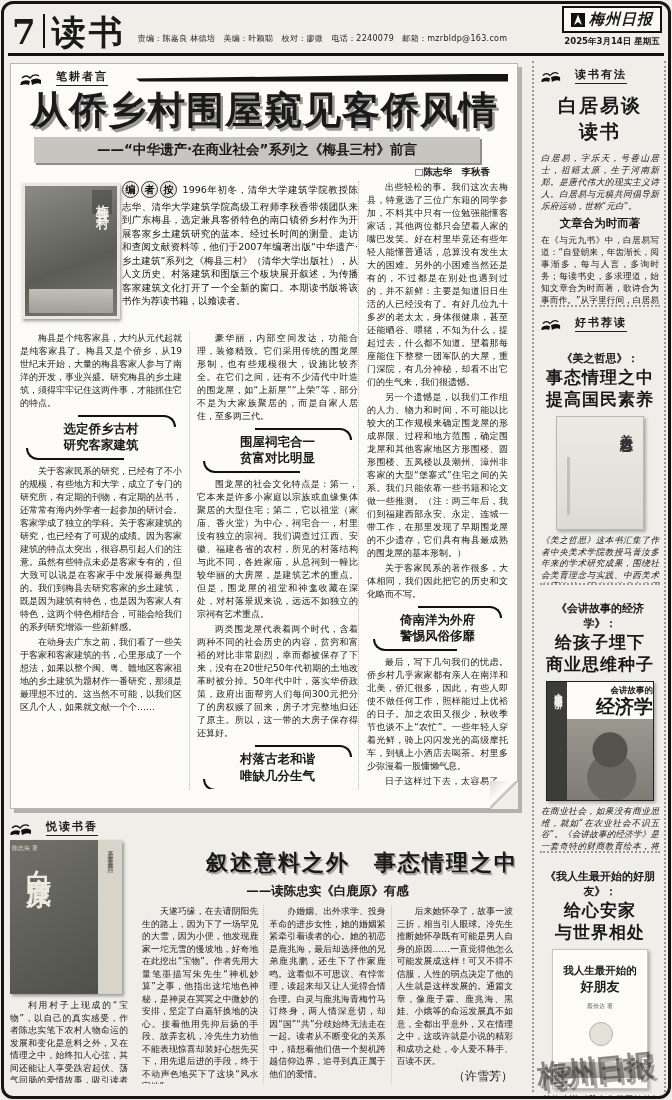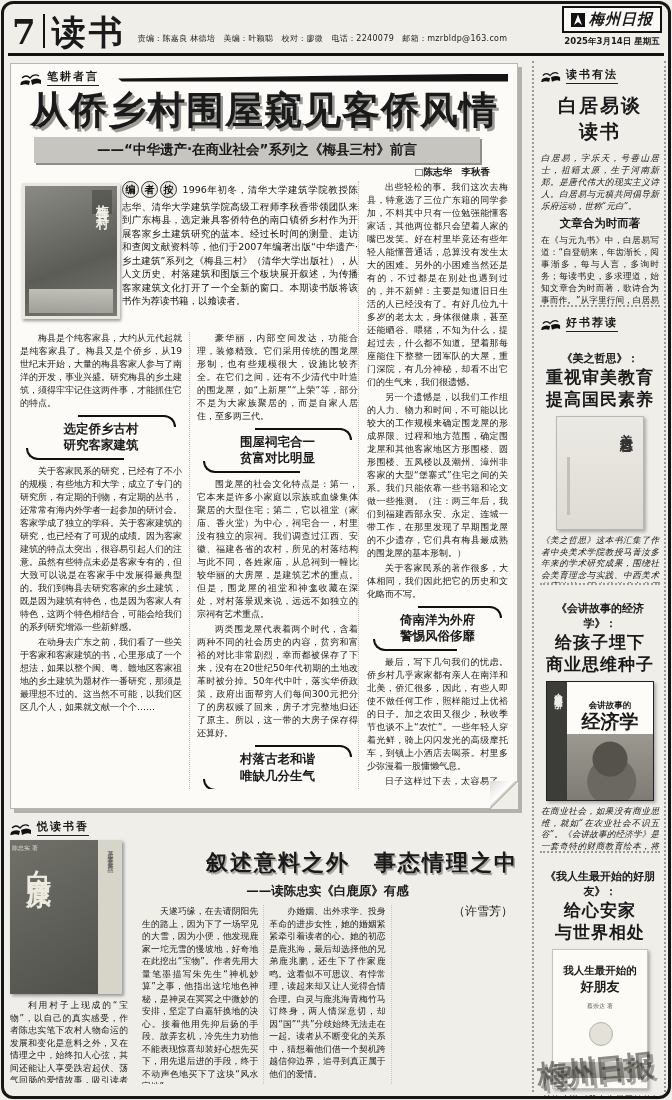--- a/index.html
+++ b/index.html
@@ -18,21 +18,21 @@
   .mastdate{font-size:8.5px;margin-top:3px;font-weight:bold}
   .toprule{height:3px;background:#111;margin:3px 8px 0}
 
   
   .content{display:flex;padding:5px 6px 0 10px;gap:6px;height:1036px;box-sizing:border-box}
   .mainarea{width:516px;flex:none;display:flex;flex-direction:column}
   .sidebar{flex:1;border-left:2px dotted #999;border-right:2px dotted #999;padding:2px 4px 0 6px;box-sizing:border-box;position:relative}
 
   
   .sheet{position:relative;background:#fcfbf8;border:1px solid #b8b6b0;box-shadow:4px 4px 0 #b3b1ab;padding:5px 9px 6px;height:746px;box-sizing:border-box;margin:2px 8px 10px 0}
-  .labelrow{display:flex;align-items:center;gap:5px}
+  .labelrow{display:flex;align-items:center;gap:14px}
   .seclabel{font-size:11px;font-weight:bold;border-bottom:1.5px solid #222;padding-bottom:1px;letter-spacing:2px}
   .swoosh{flex:1;height:8px;margin-left:14px;background:#141414;clip-path:polygon(0 62%,100% 0,100% 100%,1% 100%)}
   .headline{font-size:38px;font-weight:900;text-align:center;letter-spacing:1px;line-height:1.12;text-shadow:2.5px 2.5px 0 #9b9a95;margin-top:3px}
   .subtitlebar{background:#c6c5c0;text-align:center;font-size:13.5px;font-weight:bold;padding:4px 0;margin:5px 28px 0 14px;box-shadow:2px 2px 0 #8f8e89}
   .authors{text-align:right;font-size:9.5px;font-weight:bold;padding:3px 18px 2px 0}
   .bodyarea{display:flex;height:608px}
   .leftcols{width:338px;flex:none;display:flex;flex-direction:column}
   .noterow{display:flex;gap:2px;height:146px}
   .mxcover{width:92px;height:130px;flex:none;background:linear-gradient(160deg,#8b8b85,#5c5c57 60%,#7a7a74);border:3px solid #e9e7e0;box-shadow:1px 2px 3px #999;position:relative;margin:2px 0 0 2px}
   .mxstrip{position:absolute;top:4px;right:5px;writing-mode:vertical-rl;font-family:"DejaVu Serif",serif;font-size:13px;font-weight:bold;color:#f2f0e8;letter-spacing:4px;background:rgba(35,35,32,.35);padding:4px 1px}
@@ -81,21 +81,21 @@
   .booktitle{text-align:center;font-family:"DejaVu Serif",serif;font-weight:900;font-size:17px;line-height:1.3;letter-spacing:1px}
   .coverwrap{display:flex;justify-content:center;margin:6px 0 5px}
   .bookbody{font-style:italic;font-family:"DejaVu Serif",serif;font-size:8.6px;line-height:11.5px;text-align:justify}
   .cov-mei{width:86px;height:112px;background:linear-gradient(#eceae4,#dddbd3);border:1px solid #b9b7b0;box-shadow:2px 2px 3px #aaa;position:relative}
   .cov-mei .vt{position:absolute;top:6px;right:8px;writing-mode:vertical-rl;font-family:"DejaVu Serif",serif;font-size:13px;font-weight:bold;color:#333;letter-spacing:2px}
   .cov-mei .ln{position:absolute;left:10px;top:40px;width:3px;height:58px;background:#c2c0b8}
   .cov-eco{width:106px;height:118px;display:flex;border:1px solid #222;box-shadow:2px 2px 3px #aaa}
   .eco-spine{width:20px;background:#3c3c38;display:flex;justify-content:center}
   .eco-spine span{writing-mode:vertical-rl;color:#eee;font-size:8px;font-weight:bold;margin-top:5px;letter-spacing:1px}
   .eco-front{flex:1;display:flex;flex-direction:column;background:#fdfcf8}
-  .eco-top{text-align:center;padding-top:18px}
+  .eco-top{text-align:right;padding-top:3px}
   .eco-t1{font-size:8.5px;font-weight:bold}
   .eco-t2{font-size:19px;font-weight:900;line-height:1}
   .eco-art{flex:1;margin-top:3px;background:radial-gradient(circle at 50% 38%,#55524c 0 17px,transparent 18px),radial-gradient(circle at 52% 72%,#6b6862 0 24px,transparent 25px),linear-gradient(#9a988f,#7e7c74)}
   .cov-fri{width:94px;height:138px;background:#fcfbf6;border:1px solid #c5c3bc;box-shadow:2px 2px 3px #aaa;text-align:center;position:relative}
   .fri-t1{font-size:10.5px;font-weight:bold;font-family:"DejaVu Serif",serif;margin-top:14px}
   .fri-t2{font-size:13px;font-weight:bold;font-family:Liberation Serif, serif}
   .fri-a{font-size:6px;color:#555;margin-top:6px}
   .fri-sun{position:absolute;left:36px;top:72px;width:22px;height:22px;border-radius:50%;background:#e3e1d8;border:1px solid #b5b3aa}
   .fri-sea{position:absolute;bottom:10px;left:5px;right:5px;height:16px;background:linear-gradient(#c9c7be,#a9a79e)}
   .watermark{position:absolute;right:2px;bottom:8px;z-index:40;transform:rotate(-6deg);font-family:"DejaVu Serif",serif;font-size:30px;font-weight:900;color:rgba(45,43,40,.55);letter-spacing:-1px;line-height:.9;width:134px;text-align:center;text-shadow:3px 3px 0 rgba(20,20,20,.35)}
@@ -223,20 +223,21 @@
           <div class="rtitle">叙述意料之外　事态情理之中</div>
           <div class="rsub">——读陈忠实《白鹿原》有感</div>
           <div class="rcols">
             <div class="rcol">
                 <p>天遂巧缘，在去请阴阳先生的路上，因为下了一场罕见的大雪，因为小便，他发现鹿家一坨无雪的慢坡地，好奇地在此挖出“宝物”。作者先用大量笔墨描写朱先生“神机妙算”之事，他指出这坨地色神秘，是神灵在冥冥之中微妙的安排，坚定了白嘉轩换地的决心。接着他用先抑后扬的手段、故弄玄机，冷先生力劝他不能表现惊喜却装好心想先买下，用先退后进的手段，终于不动声色地买下了这块“风水宝地”。</p>
               </div>
             <div class="rcol">
                 <p>办婚姻、出外求学、投身革命的进步女性，她的婚姻紧紧牵引着读者的心。她的初恋是鹿兆海，最后却选择他的兄弟鹿兆鹏，还生下了作家鹿鸣。这看似不可思议、有悖常理，读起来却又让人觉得合情合理。白灵与鹿兆海青梅竹马订终身，两人情深意切，却因“国”“共”分歧始终无法走在一起。读者从不断变化的关系中，猜想着他们借一个契机跨越信仰边界，追寻到真正属于他们的爱情。</p>
               </div>
             <div class="rcol">
+              <p>后来她怀孕了，故事一波三折，相当引人眼球。冷先生推断她怀孕既有可能是男人自身的原因……一直觉得他怎么可能发展成这样！可又不得不信服，人性的弱点决定了他的人生就是这样发展的。通篇文章，像鹿子霖、鹿兆海、黑娃、小娥等的命运发展真不如意，全都出乎意外，又在情理之中，这或许就是小说的精彩和成功之处，令人爱不释手、百读不厌。</p>
               <p class="closing">（许雪芳）</p>
             </div>
           </div>
         </div>
       </div>
     </div>
   </div>
 
   <div class="sidebar">
 
@@ -263,21 +264,21 @@
           <path d="M1 11 q4 -3 9 -1 l-1 4 q-5 -2 -9 1 z" fill="#111"></path>
           <path d="M21 9 q-4 -3 -10 0 l1 5 q5 -3 9 -1 z" fill="#111"></path>
           <path d="M2 7 q4 -4 8 0 q4 -5 9 -2" stroke="#111" stroke-width="1.3" fill="none"></path>
         </svg>
       <span class="seclabel">好书荐读</span>
     </div>
 
     <div class="sb-book bk1">
       <div class="bookprefix">《美之哲思》：</div>
       <div class="booktitle">
-        <div>重视审美教育</div>
+        <div>事态情理之中</div>
         <div>提高国民素养</div>
       </div>
       <div class="coverwrap">
         <div class="cov-mei">
           <span class="vt">美之哲思</span>
           <span class="ln"></span>
         </div>
       </div>
       <div class="bookbody">《美之哲思》这本书汇集了作者中央美术学院教授马菁汝多年来的学术研究成果，围绕社会美育理念与实践、中西美术教育比较、现当代艺术文化三大研究版块组成，希望读者从人类学、社会学、经济学、心理学等多个角度全面认识美术教育，让全社会重视审美教育，提高国民素养，让美之哲思走进大众，向美而生，与美共生。</div>
     </div>

